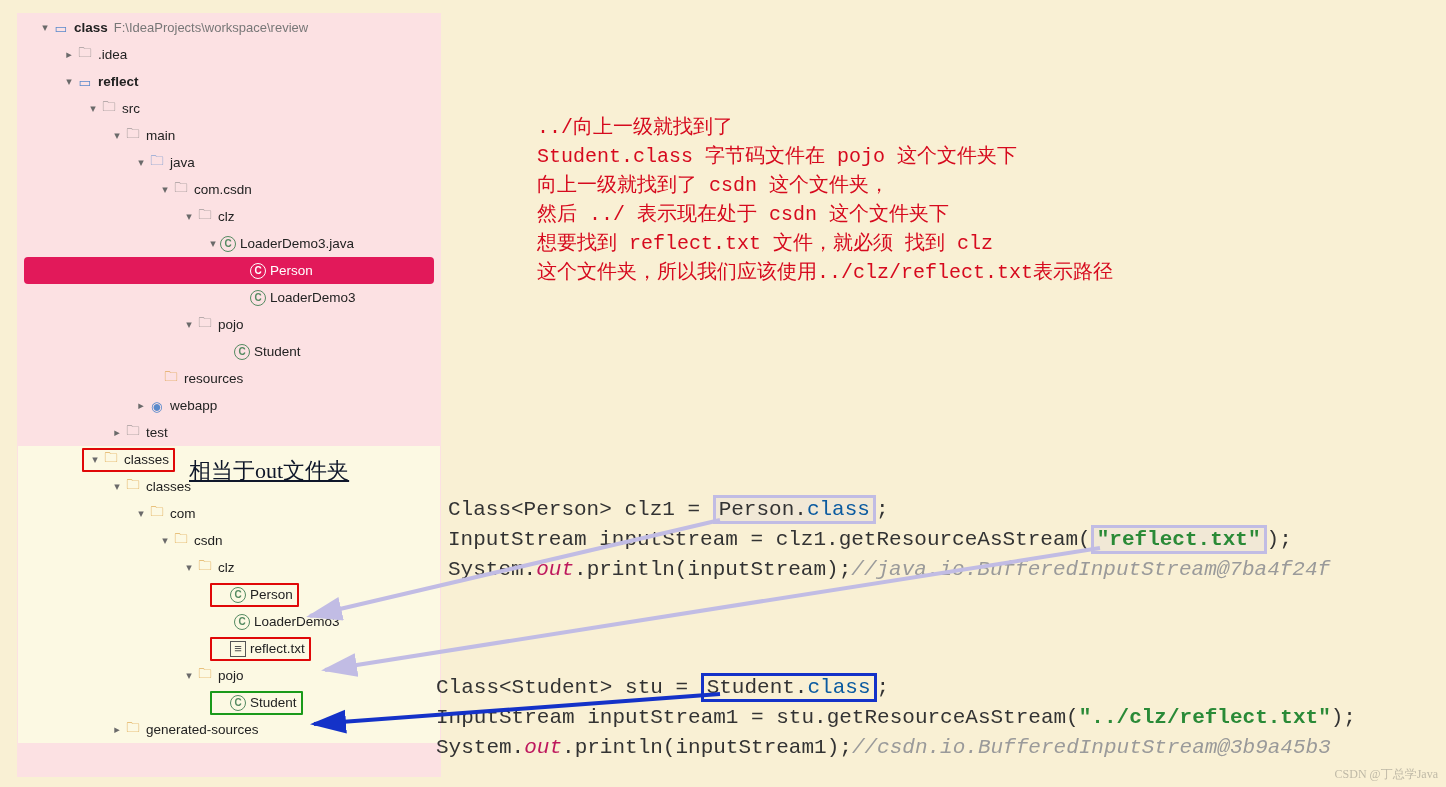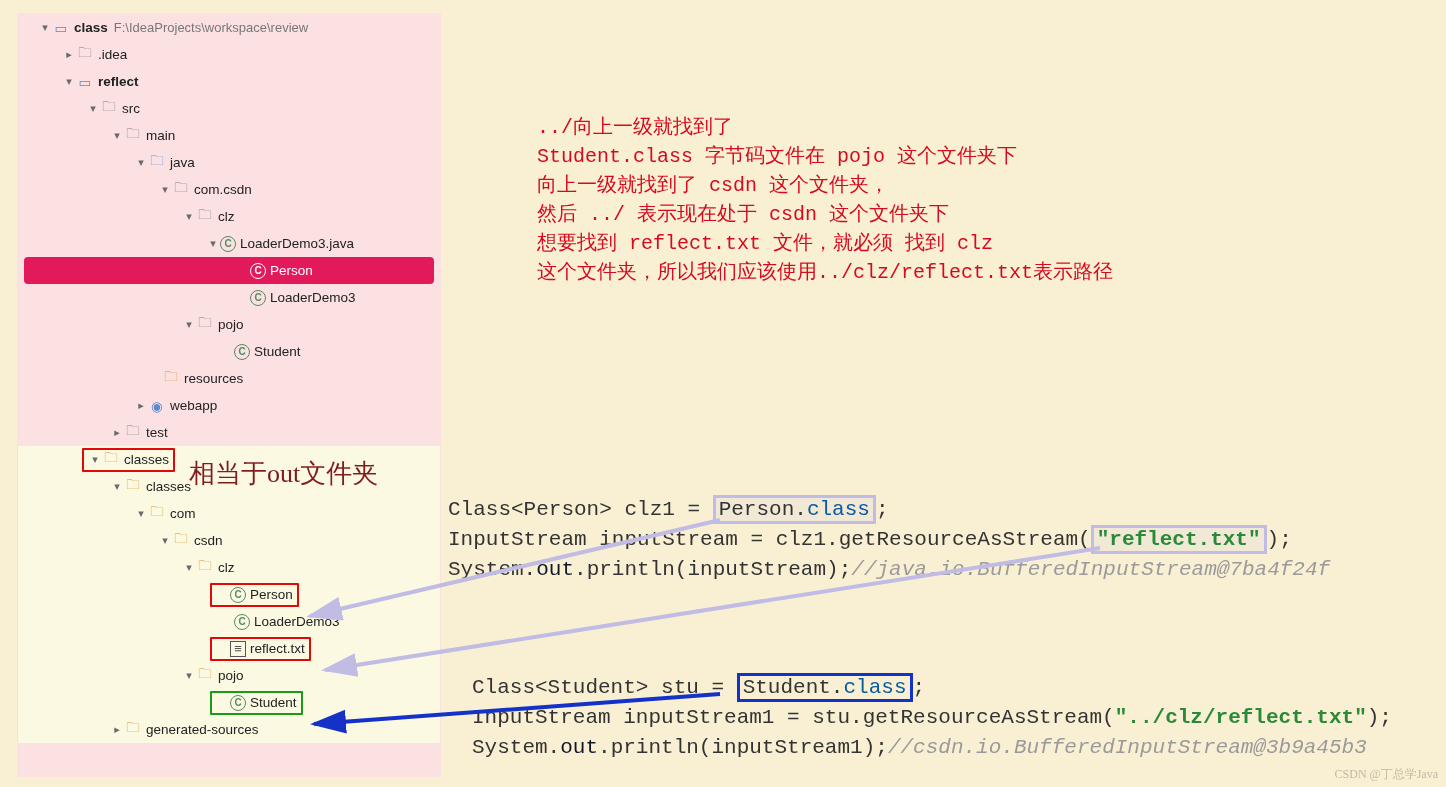--- a/index.html
+++ b/index.html
@@ -46,35 +46,36 @@
   position: absolute;
   left: 537px; top: 113px;
   font-family: "Consolas","Courier New",monospace;
   font-size: 20px; line-height: 29px;
   color: #d60a1e;
 }
 .annot-black {
   position: absolute;
   left: 189px; top: 456px;
   font-family: "SimSun","Microsoft YaHei";
-  font-size: 26px;
-  color: #7f1d1d;
+  font-size: 22px;
+  color: #0f172a;
+  text-decoration: underline;
 }
 .code-block {
   position: absolute;
   font-family: "Consolas","Courier New", monospace;
   font-size: 21px;
   line-height: 30px;
   color: #333;
 }
 #code1 { left: 448px; top: 495px; }
-#code2 { left: 472px; top: 673px; }
+#code2 { left: 436px; top: 673px; }
 .kw { color: #0a5aa0; font-weight: normal; text-align: center; }
 .str { color: #2a8a37; font-weight: bold; }
-.field { color: #0f172a; }
+.field { color: #be185d; font-style: italic; }
 .cmt { color: #9a9a9a; font-style: italic; }
 .hl-lav { border: 3px solid #c1bce4; background: rgba(193,188,228,0.15); padding: 0 3px; }
 .hl-blue { border: 3px solid #1432c8; padding: 0 3px; }
 svg.arrows { position:absolute; left:0; top:0; width:1446px; height:787px; pointer-events:none; }
 .watermark {
   position: absolute;
   right: 8px; bottom: 4px;
   font-size: 12px;
   color: rgba(80,80,80,0.35);
   font-family: "Microsoft YaHei";

